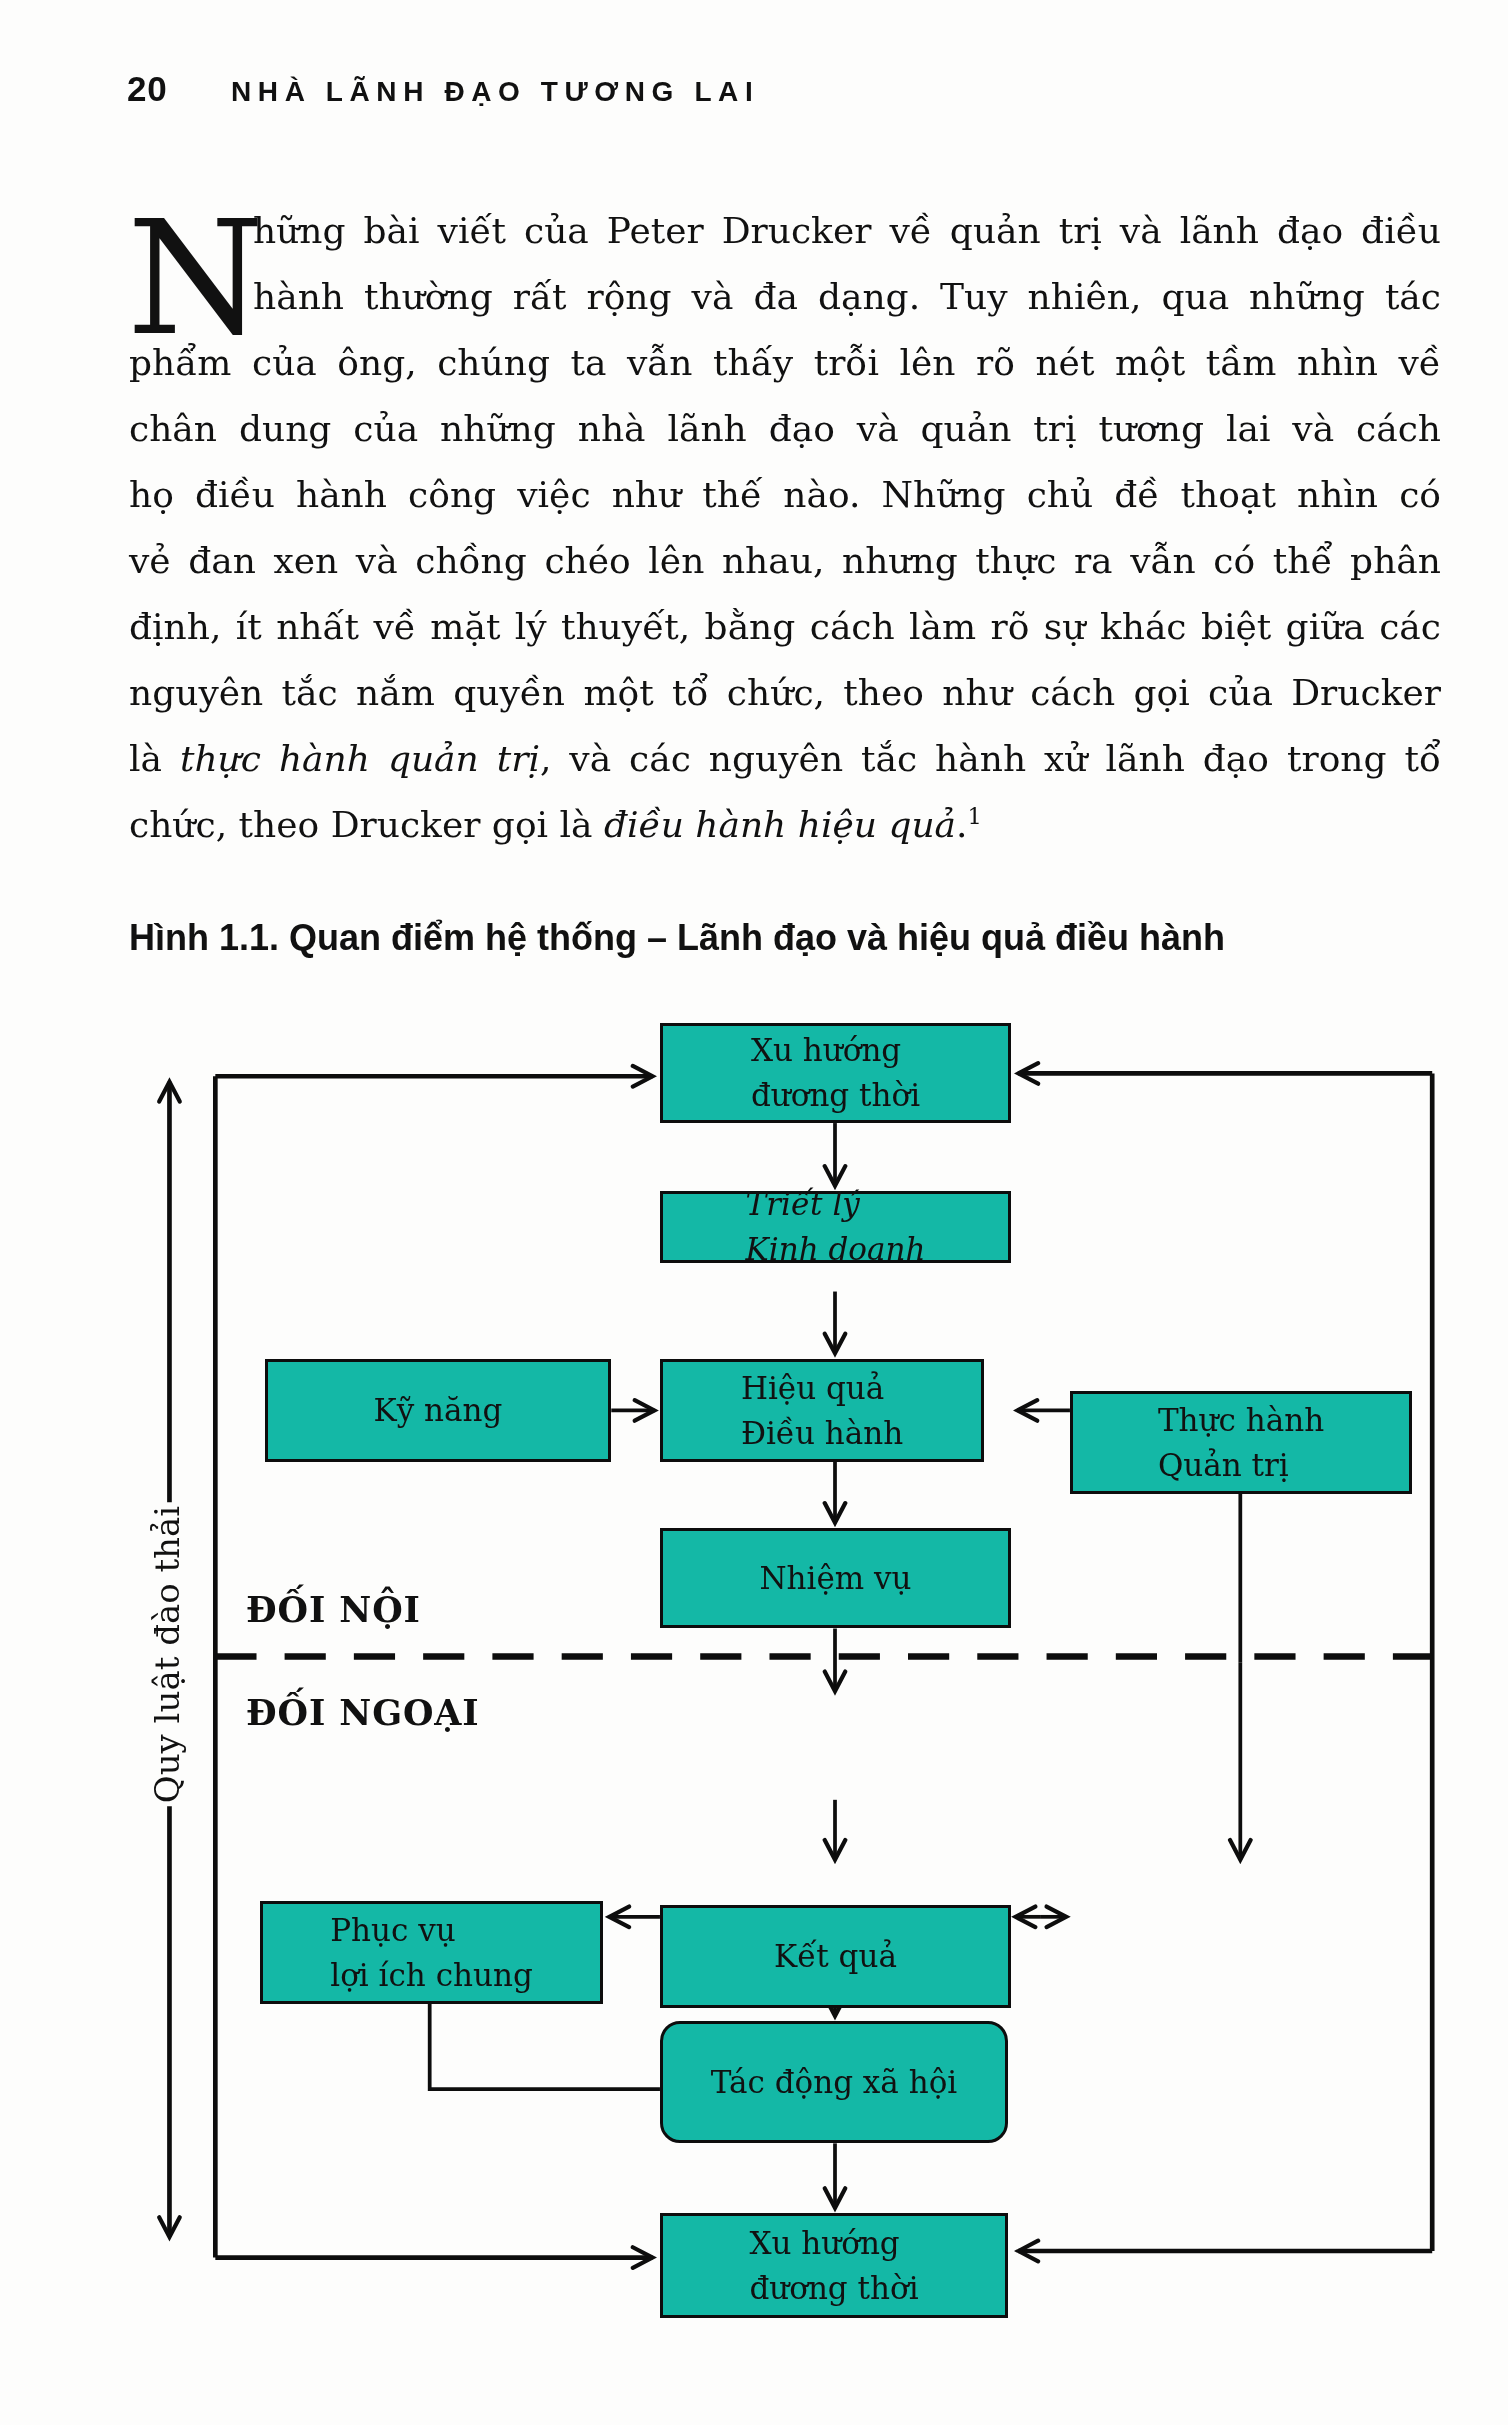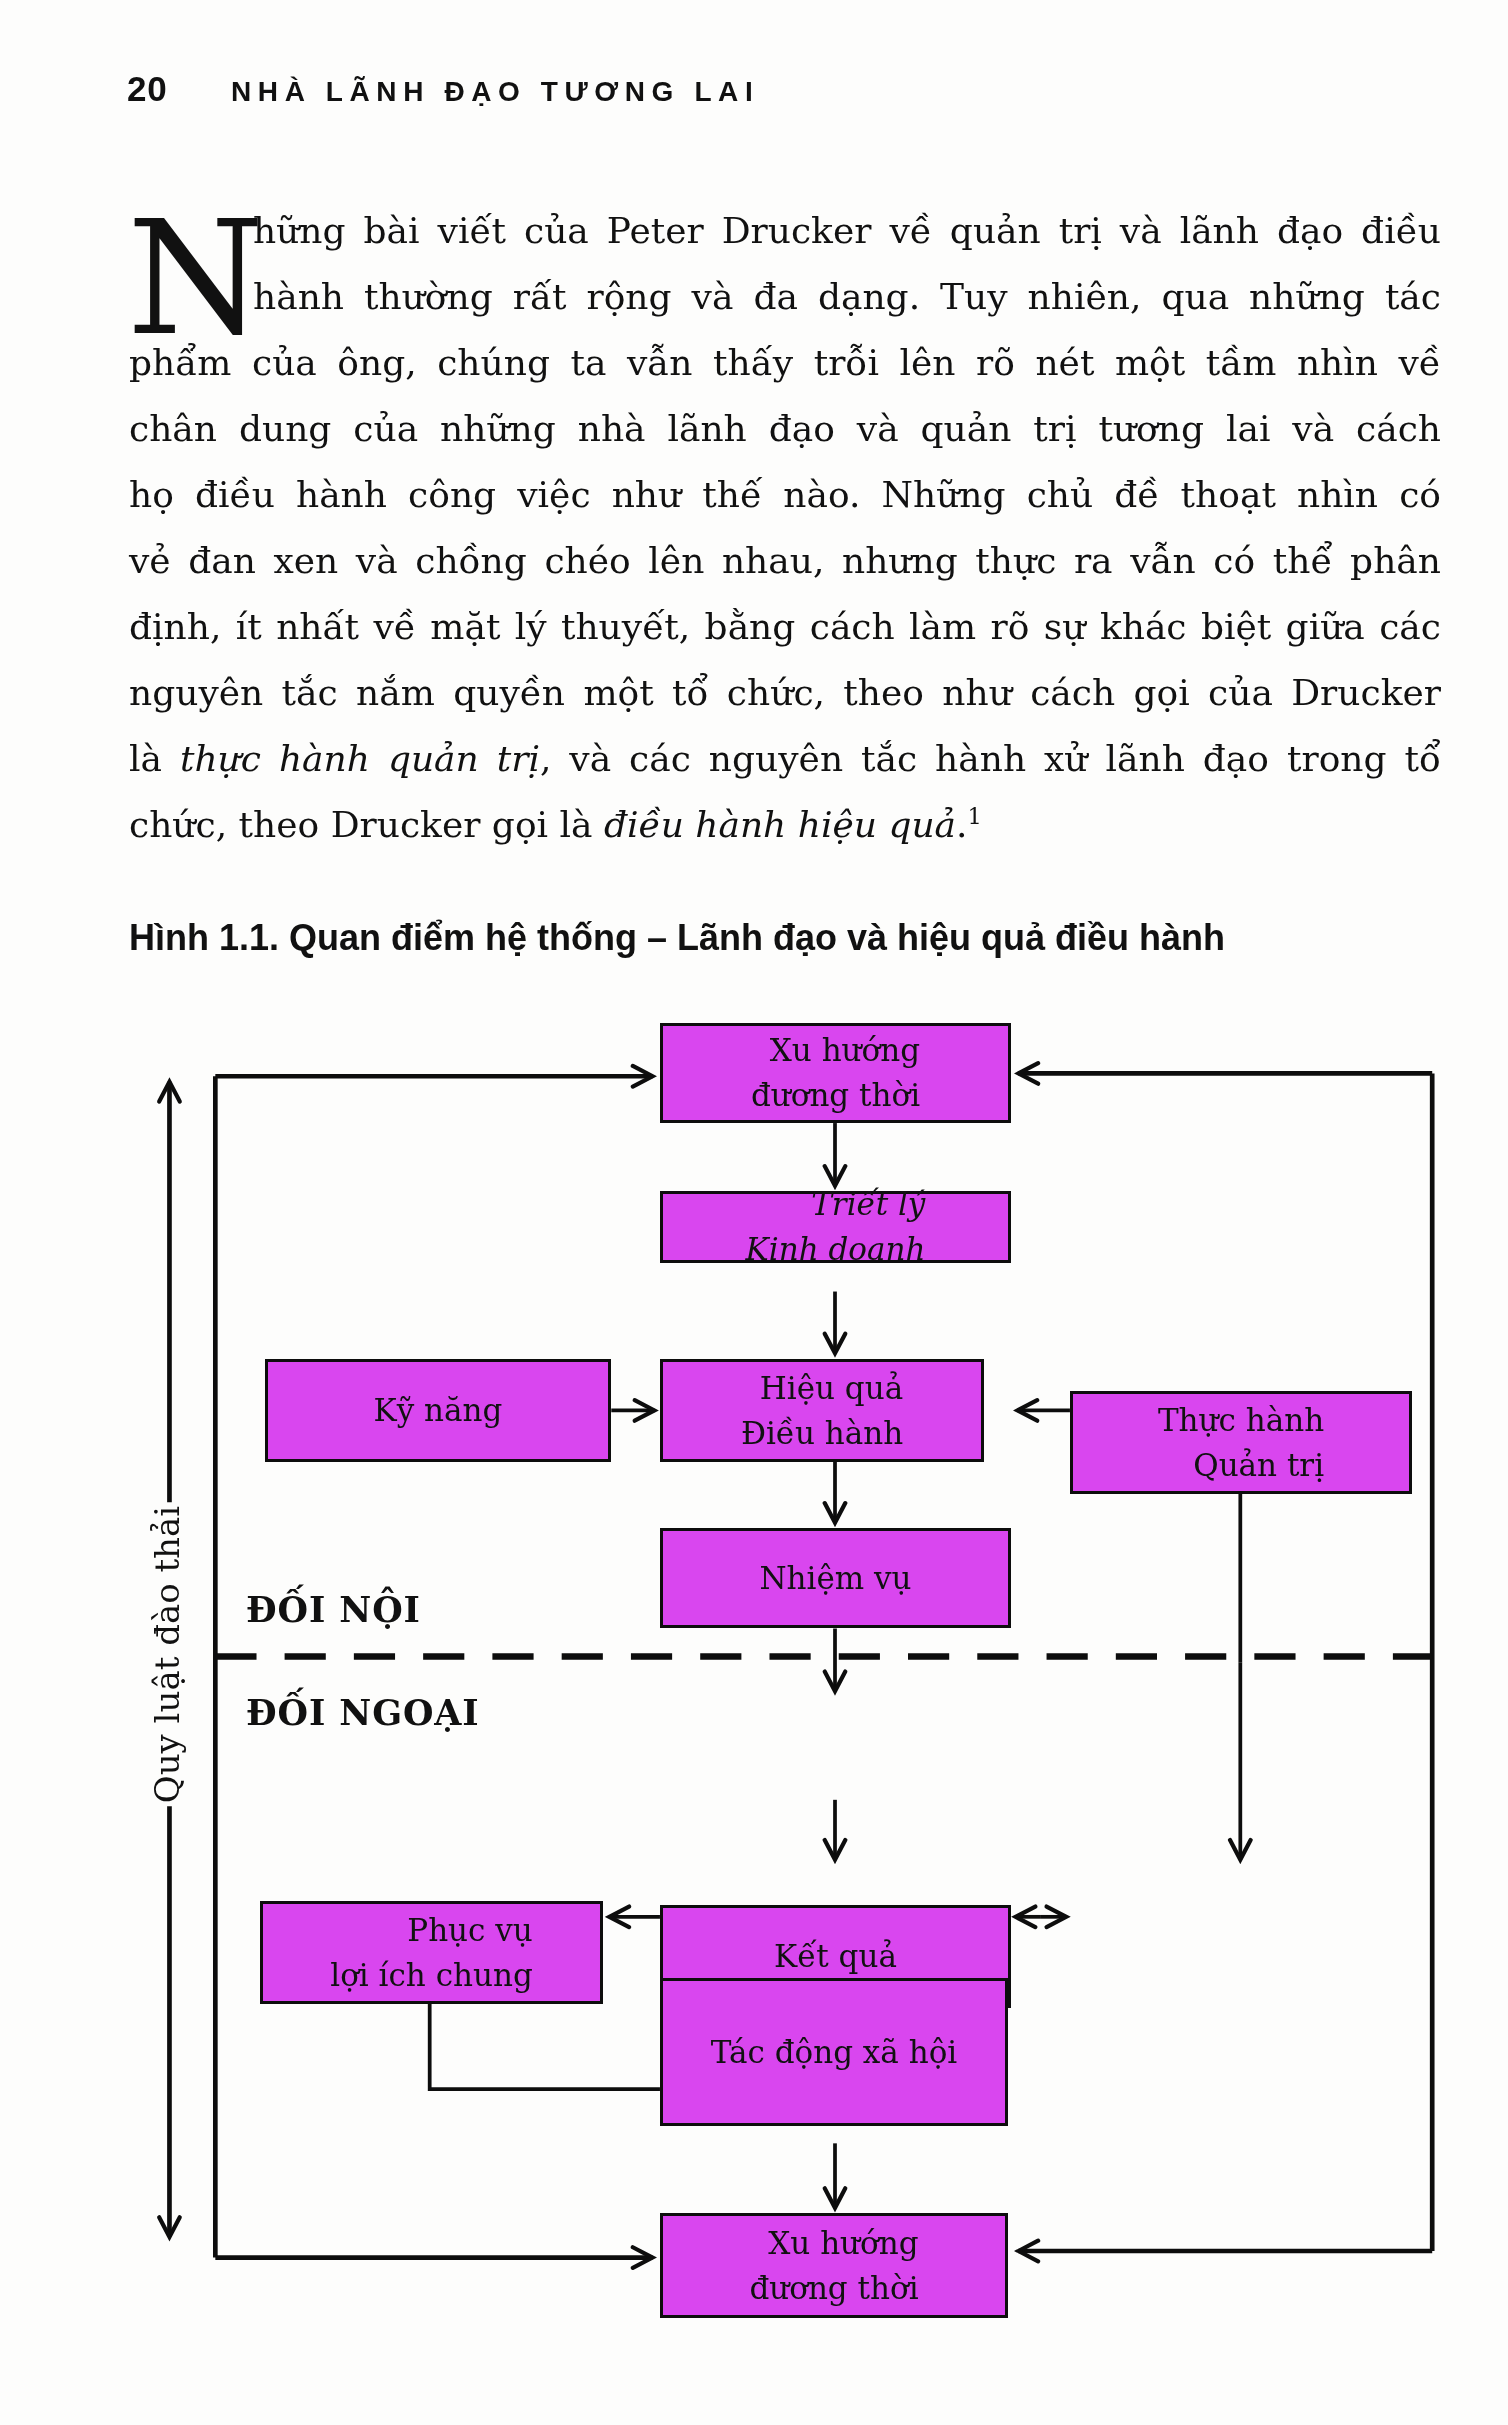--- a/index.html
+++ b/index.html
@@ -20,22 +20,22 @@
   .dropcap{left:127px;top:200px;font-size:157px;line-height:1;font-family:"DejaVu Serif",serif;}
   em{font-style:italic;}
   sup{font-size:22.5px;vertical-align:super;line-height:0;}
 
   
   .caption{left:129px;top:917px;font:bold 36px "Liberation Sans",sans-serif;letter-spacing:0px;}
 
   
   .diagram{left:0;top:992px;width:1509px;height:1376px;}
   .diagram svg{position:absolute;left:0;top:0;}
-  .box{position:absolute;box-sizing:border-box;border:3.7px solid #0d0d0d;background:#d946ef;
-       display:flex;align-items:center;justify-content:center;text-align:right;
+  .box{position:absolute;box-sizing:border-box;border:3.7px solid #0d0d0d;background:#14b8a6;
+       display:flex;align-items:center;justify-content:center;text-align:left;
        white-space:pre-line;font-size:31px;line-height:1.45;font-family:"DejaVu Serif",serif;}
   .dlabel{position:absolute;font:bold 35px "DejaVu Serif",serif;letter-spacing:0.9px;}
   .vlabel{position:absolute;left:19.7px;top:640px;width:299px;height:45px;text-align:center;
           font-size:34px;font-family:"DejaVu Serif",serif;transform:rotate(-90deg);}
 </style>
 </head>
 <body>
 
 <div class="page">
 
@@ -109,21 +109,21 @@
 Kinh doanh</div>
     <div class="box" style="left:265px;top:367px;width:346px;height:103px;">Kỹ năng</div>
     <div class="box" style="left:660px;top:367px;width:324px;height:103px;">Hiệu quả
 Điều hành</div>
     <div class="box" style="left:1070px;top:367px;width:342px;height:103px;margin-top:32px;">Thực hành
 Quản trị</div>
     <div class="box" style="left:660px;top:536px;width:351px;height:100px;">Nhiệm vụ</div>
     <div class="box" style="left:260px;top:873px;width:343px;height:103px;margin-top:36px;">Phục vụ
 lợi ích chung</div>
     <div class="box" style="left:660px;top:873px;width:351px;height:103px;margin-top:40px;">Kết quả</div>
-    <div class="box" style="left:660px;top:986px;width:348px;height:148px;">Tác động xã hội</div>
+    <div class="box" style="left:660px;top:1029px;width:348px;height:122px;border-radius:20px;">Tác động xã hội</div>
     <div class="box" style="left:660px;top:1221px;width:348px;height:105px;">Xu hướng
 đương thời</div>
 
     <div class="dlabel" style="left:246px;top:597px;">ĐỐI NỘI</div>
     <div class="dlabel" style="left:246px;top:700px;">ĐỐI NGOẠI</div>
     <div class="vlabel">Quy luật đào thải</div>
 
   </div>
 </div>
 

